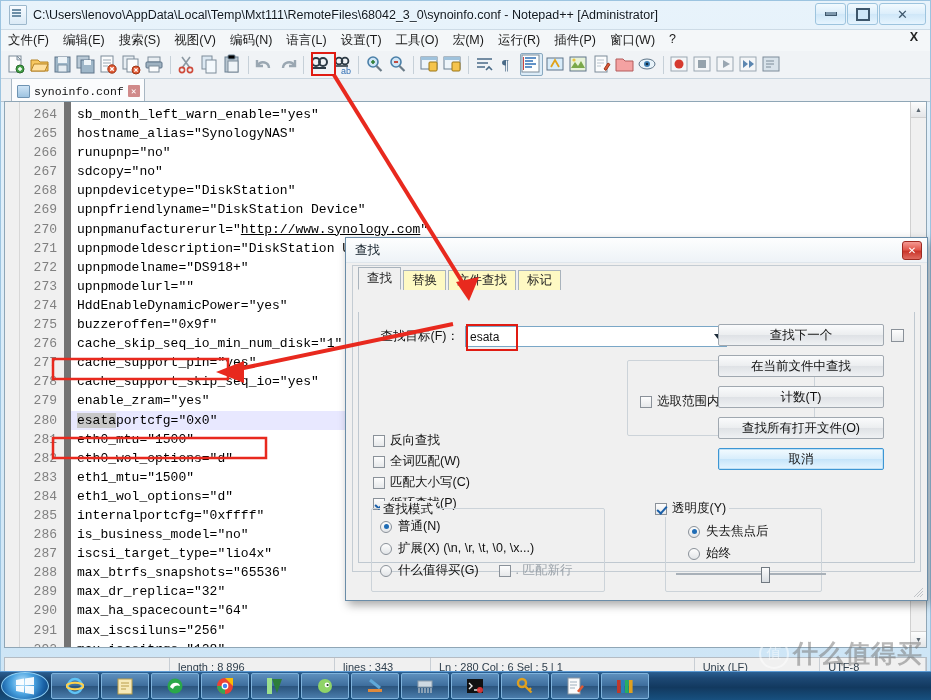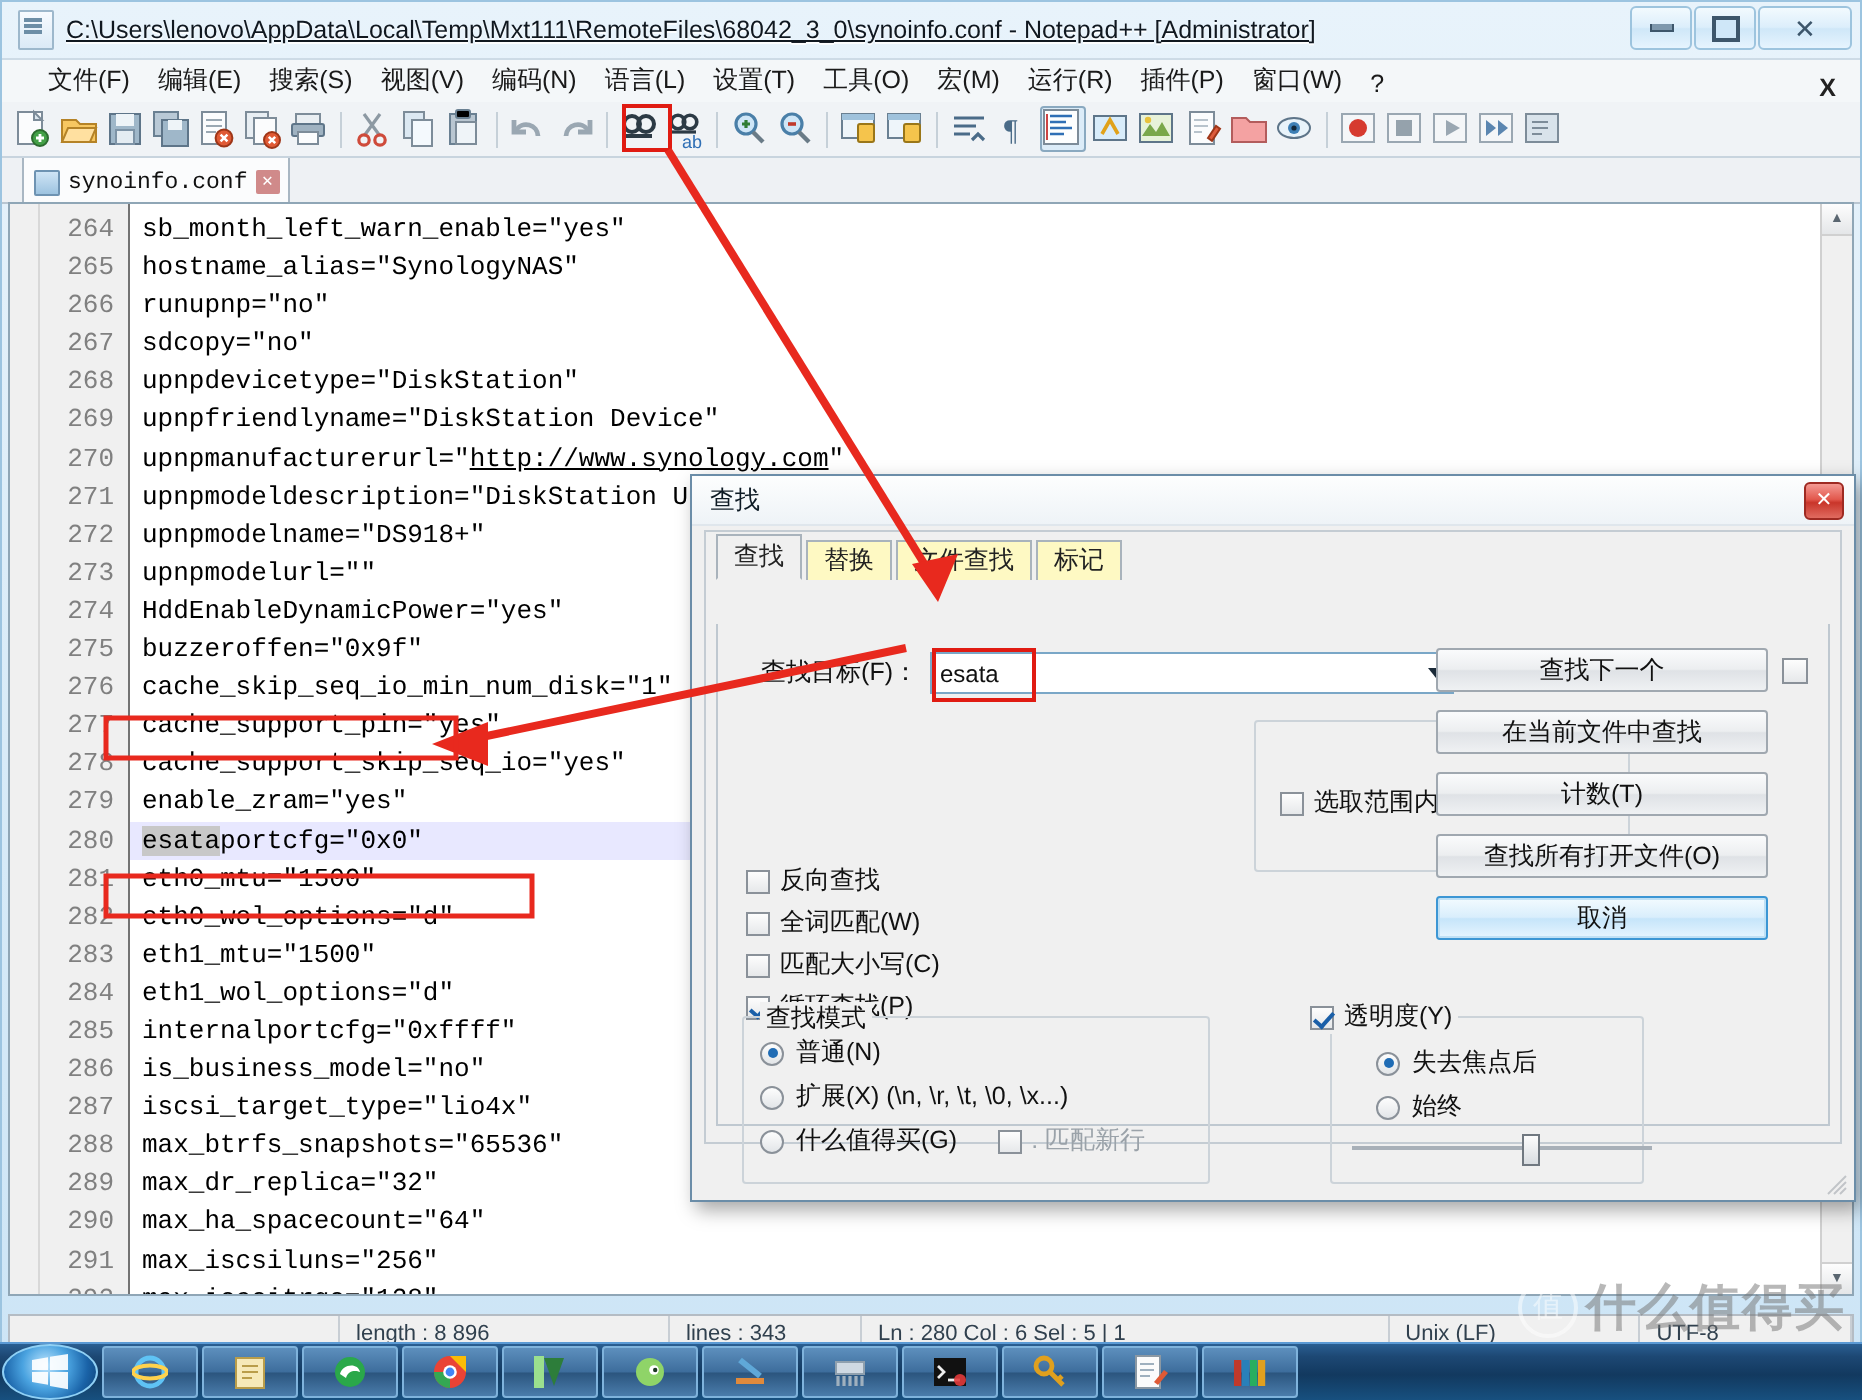--- a/index.html
+++ b/index.html
@@ -28,39 +28,38 @@
     background:linear-gradient(180deg,#f7fbff,#dbeaf6);
     border:1px solid #9db8cc;border-radius:1px;position:relative;
   }
   #titlebar .ticon:after{
     content:"";position:absolute;left:2px;top:3px;width:9px;height:2px;
     background:#6d8ea6;box-shadow:0 3px 0 #6d8ea6,0 6px 0 #6d8ea6;
   }
   #titlebar .ttext{
     font-size:12.5px;color:#101820;white-space:nowrap;
     text-shadow:0 1px 0 rgba(255,255,255,.85);
-    text-decoration:underline;
   }
   #winbtns{position:absolute;right:4px;top:2px;display:flex;}
   #winbtns .wb{
     width:29px;height:20px;margin-left:1px;
     background:linear-gradient(180deg,#f2fafe 0%,#dceefb 48%,#cfe7f8 52%,#e6f4fe 100%);
     border:1px solid #9dc4de;border-radius:3px;
     display:flex;align-items:center;justify-content:center;
     color:#2c3f50;font-size:11px;
   }
   #winbtns .wb.close{width:45px;}
   .glyph-min{width:10px;height:3px;border:1px solid #3d566b;border-top:none;background:#7e98ad;}
   .glyph-max{width:10px;height:9px;border:2px solid #3d566b;background:#cfe7f8;}
   .glyph-close{font-size:13px;font-weight:bold;color:#3d566b;line-height:1;}
 
   
   #menubar{
     height:21px;background:#f4f7f9;border-top:1px solid #cddbe6;
-    display:flex;align-items:flex-end;padding-left:16px;
+    display:flex;align-items:flex-start;padding-left:0;
     font-size:12.5px;color:#1a1a1a;position:relative;
   }
   #menubar .mi{padding:2px 7px;white-space:nowrap;}
   #menubar .mclose{position:absolute;right:12px;color:#222;font-weight:bold;}
 
   
   #toolbar{
     height:27px;background:#f0f3f6;border-bottom:1px solid #c8d4de;
     display:flex;align-items:center;padding-left:4px;position:relative;
   }
@@ -92,21 +91,21 @@
   }
 
   
   #editorwrap{
     position:absolute;left:3px;top:100px;right:3px;bottom:32px;
     background:#ffffff;border:1px solid #8fa6b6;box-sizing:border-box;
     display:flex;overflow:hidden;
   }
   #bookmark{width:14px;background:#f0f0f0;border-right:1px solid #d8d8d8;flex:none;}
   #gutter{
-    width:44px;background:#f0f0f0;border-right:1px solid #737373;flex:none;
+    width:44px;background:#f0f0f0;border-right:7px solid #737373;flex:none;
     text-align:right;padding-top:3px;
   }
   #gutter div{
     font-family:"Liberation Mono","DejaVu Sans Mono",monospace;
     font-size:13px;line-height:19.1px;color:#808080;padding-right:7px;
   }
   #codearea{flex:1;position:relative;padding-top:3px;overflow:hidden;}
   #codearea .ln{
     font-family:"Liberation Mono","DejaVu Sans Mono",monospace;
     font-size:13px;line-height:19.1px;color:#000;white-space:pre;padding-left:6px;

